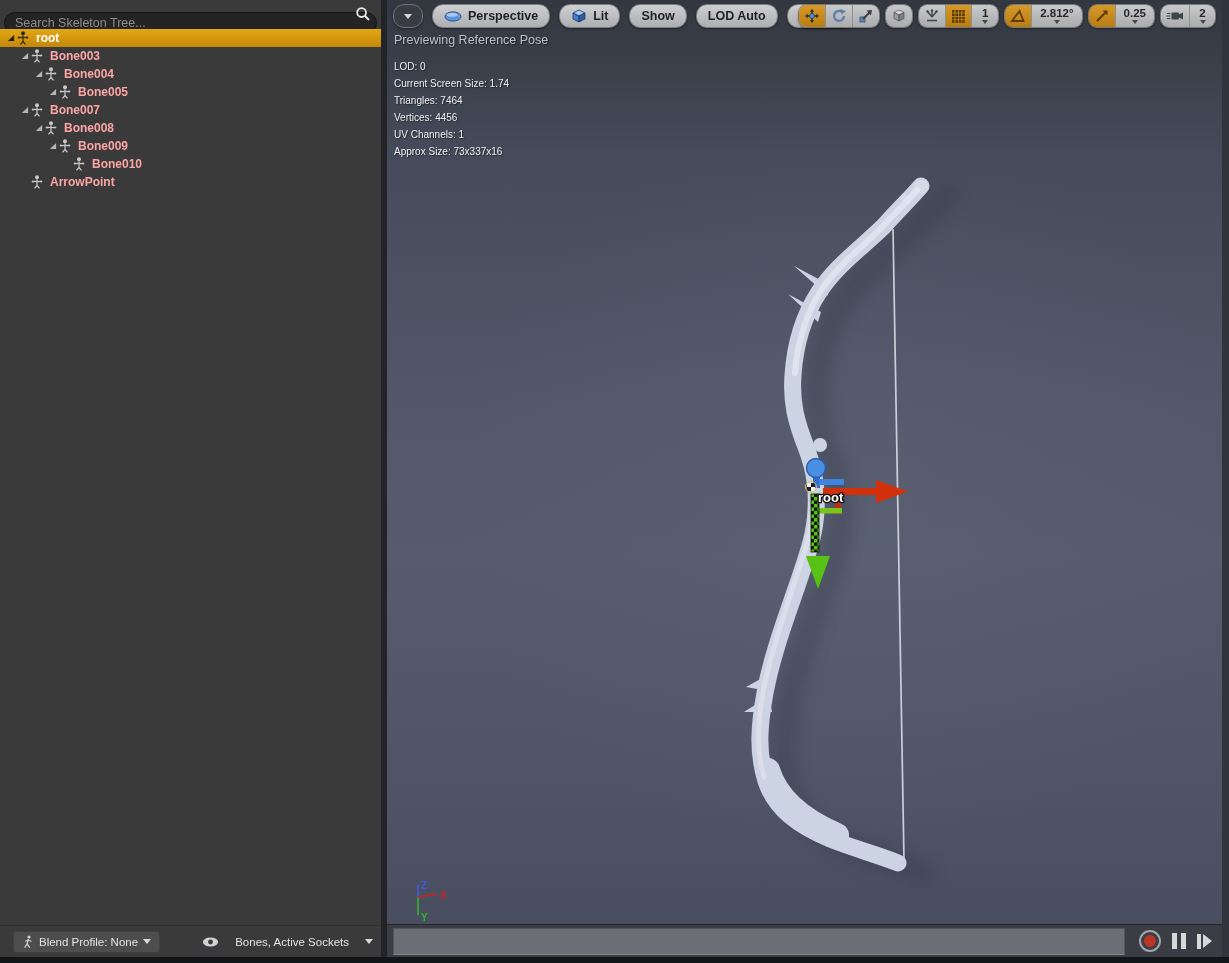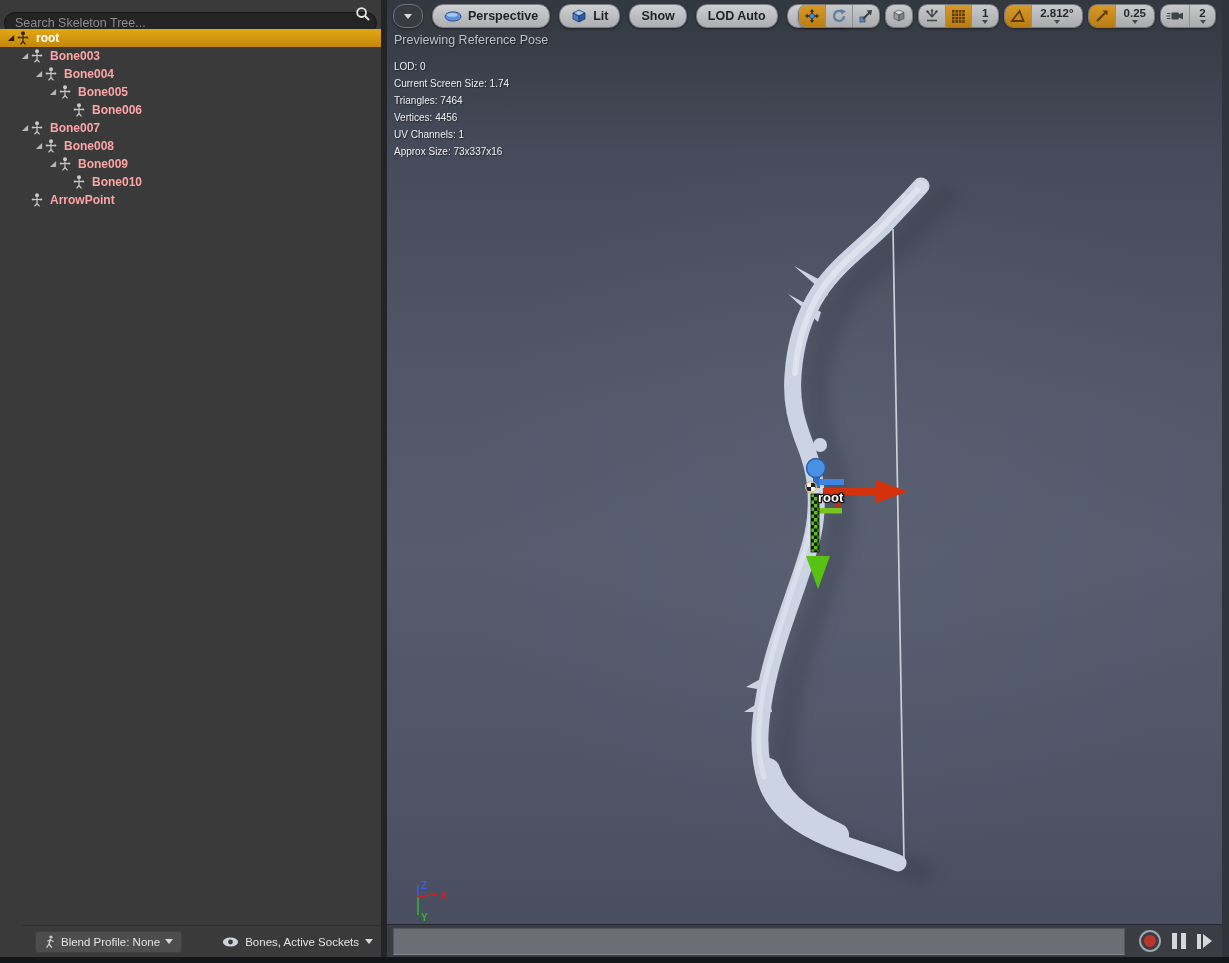--- a/index.html
+++ b/index.html
@@ -23,24 +23,24 @@
   .exp-slot { width:13px; display:flex; align-items:center; justify-content:center; color:#b5b5b5; }
   .tree-row.selected .exp-slot { color:#241c04; }
   .exp-tri { width:8px; height:8px; }
   .icon-slot { width:15px; display:flex; align-items:center; color:#c9c9c9; margin-right:4px; }
   .tree-row.selected .icon-slot { color:#332806; }
   .lvl0{padding-left:4px}.lvl1{padding-left:18px}.lvl2{padding-left:32px}
   .lvl3{padding-left:46px}.lvl4{padding-left:60px}
 
   .panel-footer { position:absolute; left:0; right:0; bottom:0; height:32px;
     background:#3a3a3a; border-top:1px solid #2e2e2e; display:flex; align-items:center;
-    justify-content:space-between; padding:0 8px 0 13px;margin-left:22px; }
+    justify-content:space-between; padding:0 8px 0 13px; }
   .blend-btn { display:flex; align-items:center; gap:5px; background:#4d4d4d; border:1px solid #404040;
     border-radius:3px; height:22px; padding:0 8px; color:#e3e3e3; font-size:11.5px; }
-  .filter-btn { display:flex; align-items:center; gap:6px; color:#e3e3e3; font-size:11.5px; }
+  .filter-btn { display:flex; align-items:center; gap:16px; color:#e3e3e3; font-size:11.5px; }
   .caret-dn { width:0; height:0; border-left:4px solid transparent; border-right:4px solid transparent;
     border-top:5px solid #d8d8d8; }
 
   
   #splitter { position:absolute; left:381px; top:0; width:6px; height:963px; background:#232428; }
 
   
   #viewport { position:absolute; left:387px; top:0; width:842px; height:957px;
     background:
       radial-gradient(ellipse 75% 62% at 55% 52%, rgba(96,103,122,0.35) 0%, rgba(96,103,122,0) 62%),
@@ -174,35 +174,20 @@
               <circle cx="6" cy="2.3" r="2" fill="currentColor"></circle>
               <rect x="5.4" y="4.3" width="1.2" height="6.4" fill="currentColor"></rect>
               <line x1="1.8" y1="6.5" x2="10.2" y2="6.5" stroke="currentColor" stroke-width="1.3"></line>
               <circle cx="1.8" cy="6.5" r="1.1" fill="currentColor"></circle>
               <circle cx="10.2" cy="6.5" r="1.1" fill="currentColor"></circle>
               <line x1="6" y1="10.5" x2="3.5" y2="13.4" stroke="currentColor" stroke-width="1.2"></line>
               <line x1="6" y1="10.5" x2="8.5" y2="13.4" stroke="currentColor" stroke-width="1.2"></line>
             </svg>
           </span>
         <span>Bone005</span>
-      </div>
-      <div class="tree-row lvl4">
-        <span class="exp-slot"></span>
-        <span class="icon-slot">
-            <svg width="12" height="15" viewBox="0 0 12 15">
-              <circle cx="6" cy="2.3" r="2" fill="currentColor"></circle>
-              <rect x="5.4" y="4.3" width="1.2" height="6.4" fill="currentColor"></rect>
-              <line x1="1.8" y1="6.5" x2="10.2" y2="6.5" stroke="currentColor" stroke-width="1.3"></line>
-              <circle cx="1.8" cy="6.5" r="1.1" fill="currentColor"></circle>
-              <circle cx="10.2" cy="6.5" r="1.1" fill="currentColor"></circle>
-              <line x1="6" y1="10.5" x2="3.5" y2="13.4" stroke="currentColor" stroke-width="1.2"></line>
-              <line x1="6" y1="10.5" x2="8.5" y2="13.4" stroke="currentColor" stroke-width="1.2"></line>
-            </svg>
-          </span>
-        <span>Bone006</span>
       </div>
       <div class="tree-row lvl1">
         <span class="exp-slot">
             <svg class="exp-tri" viewBox="0 0 9 9">
               <polygon points="1,8 8,1 8,8" fill="currentColor"></polygon>
             </svg>
           </span>
         <span class="icon-slot">
             <svg width="12" height="15" viewBox="0 0 12 15">
               <circle cx="6" cy="2.3" r="2" fill="currentColor"></circle>

